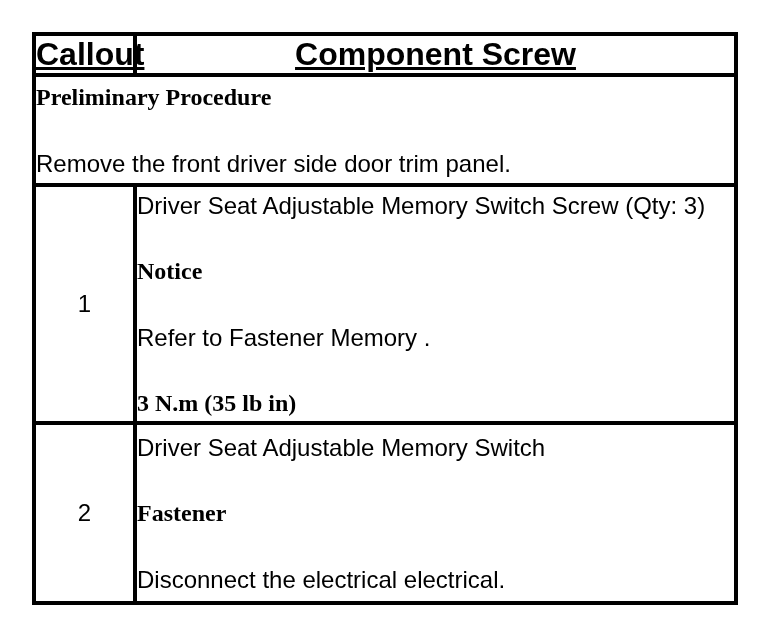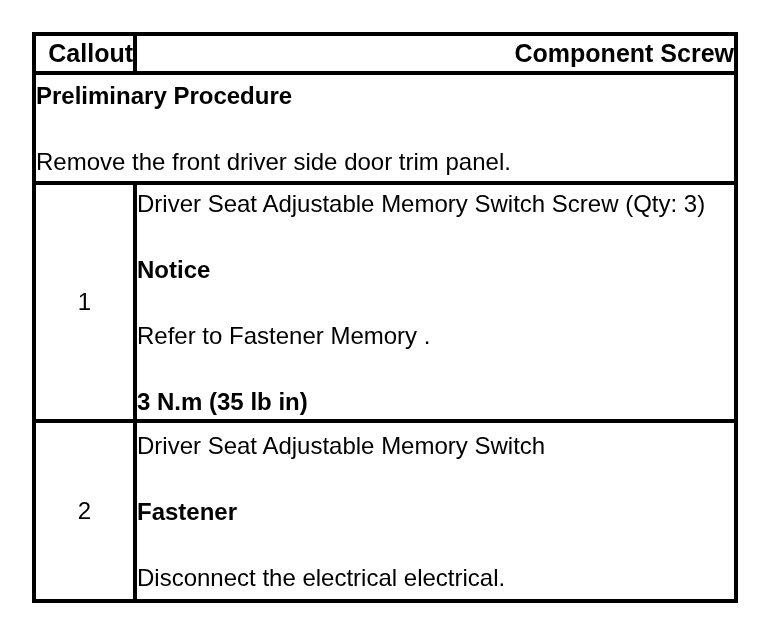--- a/index.html
+++ b/index.html
@@ -25,46 +25,47 @@
   }
   .doc-table th,
   .doc-table td {
     border: 4px solid #000000;
     padding: 0;
     background: #ffffff;
   }
   col.col-callout { width: 101px; }
   .header-cell {
     height: 35px;
-    font-size: 25px;
+    font-size: 32px;
     font-weight: bold;
-    text-align: right;
+    text-align: center;
     vertical-align: middle;
     white-space: nowrap;
+    text-decoration: underline;
   }
   .callout-cell {
     text-align: center;
     vertical-align: middle;
     font-size: 24px;
   }
   .content-cell {
     vertical-align: middle;
     padding: 2px 2px 2px 3px;
     font-size: 24px;
   }
   .prelim-cell { height: 106px; }
   .row-1-cell  { height: 234px; }
   .row-2-cell  { height: 176px; margin-left: 21px; }
   .line {
     line-height: 33px;
     min-height: 33px;
     white-space: nowrap;
     overflow: visible;
   }
-  .b { font-weight: bold; }
+  .b { font-weight: bold; font-family: Liberation Serif, serif; }
 </style>
 </head>
 <body>
 
 <table class="doc-table">
   <colgroup>
     <col class="col-callout">
     <col class="col-component">
   </colgroup>
   <tbody>

